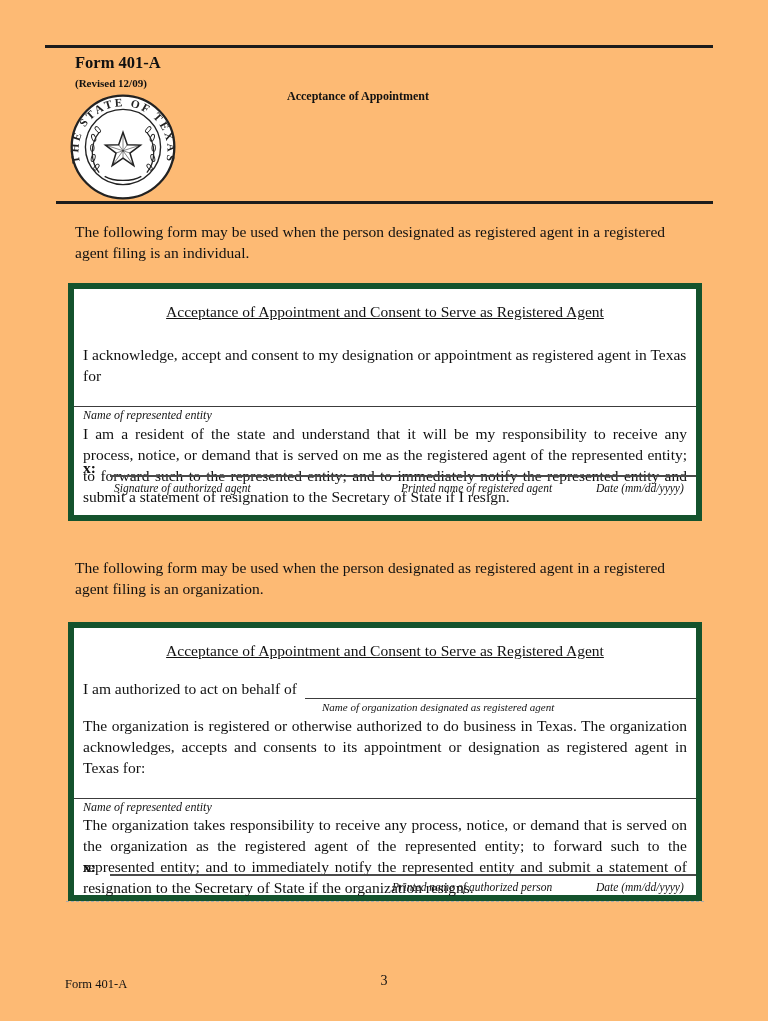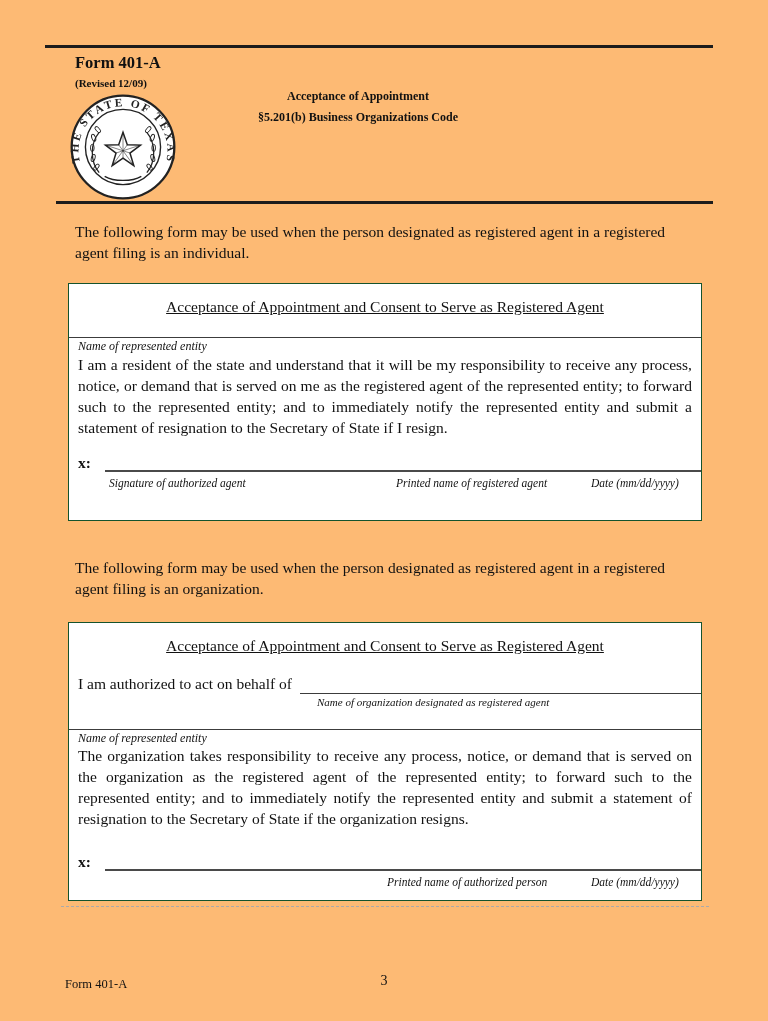--- a/index.html
+++ b/index.html
@@ -44,21 +44,21 @@
     font-size: 15.5px;
     line-height: 21px;
     font-family: Liberation Serif, serif;
   }
   .intro-1 { top: 221px; }
   .intro-2 { top: 557px; }
 
   .form-box {
     position: absolute;
     left: 68px; width: 634px;
-    border: 1px solid #14532d;
+    border: 6px solid #14532d;
     background: #ffffff;
     font-size: 15.5px;
     line-height: 21px;
   }
   .box-1 { top: 283px; height: 238px; }
   .box-2 { top: 622px; height: 279px; border-bottom-style: solid; }
   .box-2::after {
     content: "";
     position: absolute;
     left: -8px; right: -8px; bottom: -7px;
@@ -193,29 +193,29 @@
       </g>
       <path d="M 40 92 C 50 98 70 98 80 92" fill="none" stroke="#222" stroke-width="1.4"></path>
 
       <path d="M 60 44 L 64.7 57.6 L 79.1 57.9 L 67.6 66.6 L 71.8 80.4 L 60 72.2 L 48.2 80.4 L 52.4 66.6 L 40.9 57.9 L 55.3 57.6 Z" fill="#ffffff" stroke="#222" stroke-width="1.6"></path>
       <path d="M 60 44 L 60 72.2 M 64.7 57.6 L 48.2 80.4 M 79.1 57.9 L 52.4 66.6 M 67.6 66.6 L 40.9 57.9 M 71.8 80.4 L 55.3 57.6" fill="none" stroke="#222" stroke-width="0.6"></path>
     </svg>
   </div>
 
   <div class="title-block">
     <div>Acceptance of Appointment</div>
-    <div>§5.201(b) Business Organizations Code</div>
   </div>
 
   <div class="rule rule-header-bottom"></div>
 
   <p class="intro intro-1">The following form may be used when the person designated as registered agent in a registered agent filing is an individual.</p>
 
   <div class="form-box box-1">
     <div class="box-heading">Acceptance of Appointment and Consent to Serve as Registered Agent</div>
+    <div class="box-text consent-line">I acknowledge, accept and consent to my designation or appointment as registered agent in Texas for</div>
     <div class="full-fill-line"></div>
     <div class="field-label">Name of represented entity</div>
     <p class="body-para">I am a resident of the state and understand that it will be my responsibility to receive any process, notice, or demand that is served on me as the registered agent of the represented entity; to forward such to the represented entity; and to immediately notify the represented entity and submit a statement of resignation to the Secretary of State if I resign.</p>
     <div class="sig-row">
       <span class="x-label">x:</span>
       <div class="sig-line"></div>
     </div>
     <div class="sig-labels">
       <span class="lbl-signature">Signature of authorized agent</span>
       <span class="lbl-printed">Printed name of registered agent</span>
@@ -225,20 +225,21 @@
 
   <p class="intro intro-2">The following form may be used when the person designated as registered agent in a registered agent filing is an organization.</p>
 
   <div class="form-box box-2">
     <div class="box-heading">Acceptance of Appointment and Consent to Serve as Registered Agent</div>
     <div class="authorized-row">
       <span class="lead-text">I am authorized to act on behalf of</span>
       <div class="inline-fill-line"></div>
     </div>
     <div class="org-field-label">Name of organization designated as registered agent</div>
+    <p class="body-para registered-para">The organization is registered or otherwise authorized to do business in Texas. The organization acknowledges, accepts and consents to its appointment or designation as registered agent in Texas for:</p>
     <div class="full-fill-line"></div>
     <div class="field-label">Name of represented entity</div>
     <p class="body-para">The organization takes responsibility to receive any process, notice, or demand that is served on the organization as the registered agent of the represented entity; to forward such to the represented entity; and to immediately notify the represented entity and submit a statement of resignation to the Secretary of State if the organization resigns.</p>
     <div class="sig-row">
       <span class="x-label">x:</span>
       <div class="sig-line"></div>
     </div>
     <div class="sig-labels">
       <span class="lbl-printed">Printed name of authorized person</span>
       <span class="lbl-date">Date (mm/dd/yyyy)</span>

